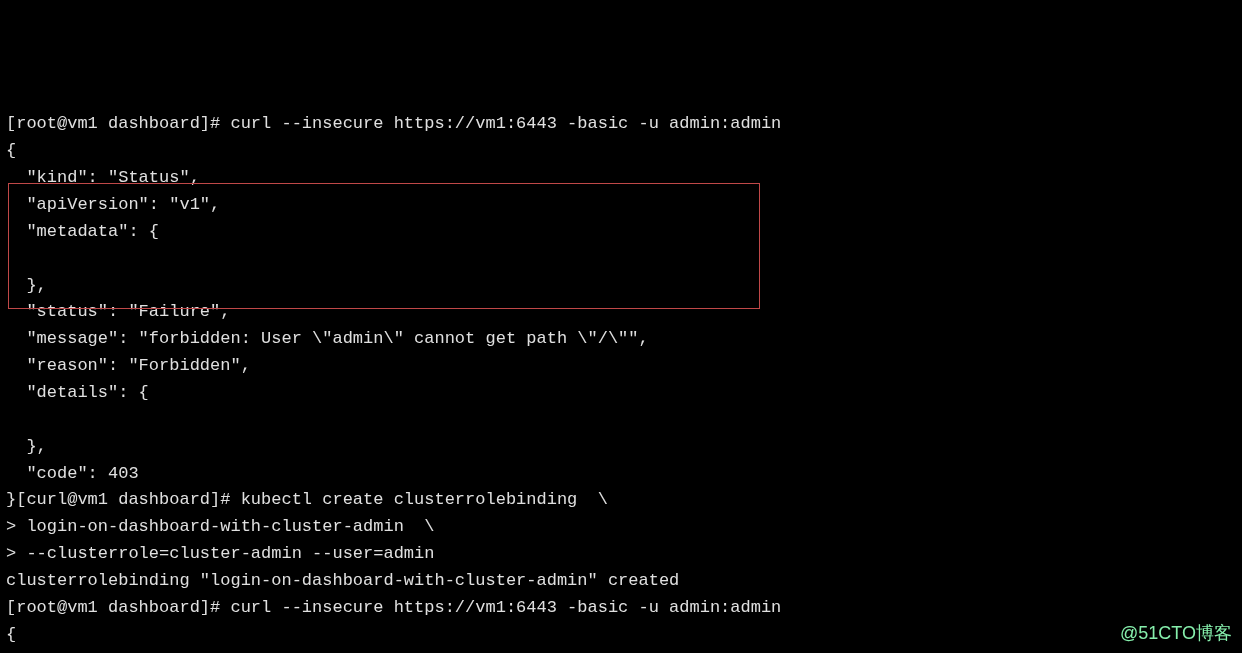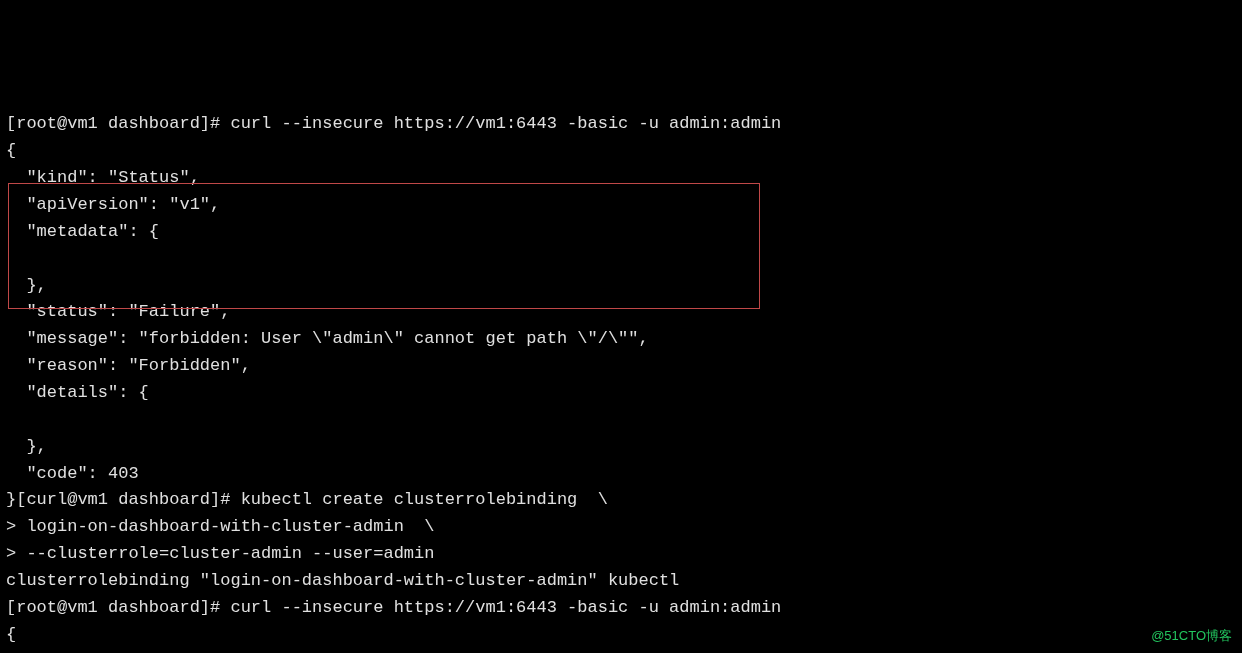--- a/index.html
+++ b/index.html
@@ -18,22 +18,22 @@
     }
     .highlight-box {
       position: absolute;
       border: 1px solid #c04848;
       pointer-events: none;
     }
     .watermark {
       position: absolute;
       right: 10px;
       bottom: 6px;
-      color: #22c55e;
-      font-size: 13px;
+      color: #86efac;
+      font-size: 18px;
       font-family: sans-serif;
     }
   </style>
 </head>
 <body>
 
 
 
 <div><span>[root@vm1 dashboard]# curl --insecure https://vm1:6443 -basic -u admin:admin</span>
 <span>{</span>
@@ -45,21 +45,21 @@
 <span>  "status": "Failure",</span>
 <span>  "message": "forbidden: User \"admin\" cannot get path \"/\"",</span>
 <span>  "reason": "Forbidden",</span>
 <span>  "details": {</span>
 <span>    </span>
 <span>  },</span>
 <span>  "code": 403</span>
 <span>}[curl@vm1 dashboard]# kubectl create clusterrolebinding  \</span>
 <span>&gt; login-on-dashboard-with-cluster-admin  \</span>
 <span>&gt; --clusterrole=cluster-admin --user=admin</span>
-<span>clusterrolebinding "login-on-dashboard-with-cluster-admin" kubectl</span>
+<span>clusterrolebinding "login-on-dashboard-with-cluster-admin" created</span>
 <span>[root@vm1 dashboard]# curl --insecure https://vm1:6443 -basic -u admin:admin</span>
 <span>{</span>
 <span>  "paths": [</span>
 
 
 </div>
 
 <div class="highlight-box" style="top: 183px; left: 8px; width: 752px; height: 126px;"></div>
 
 <div class="watermark">@51CTO博客</div>

